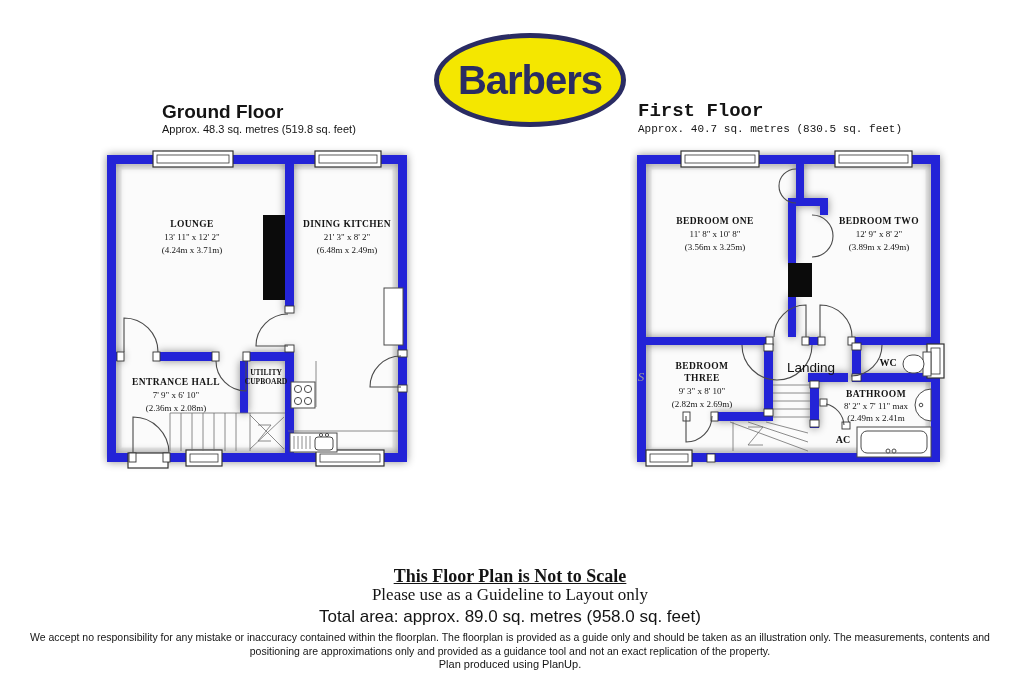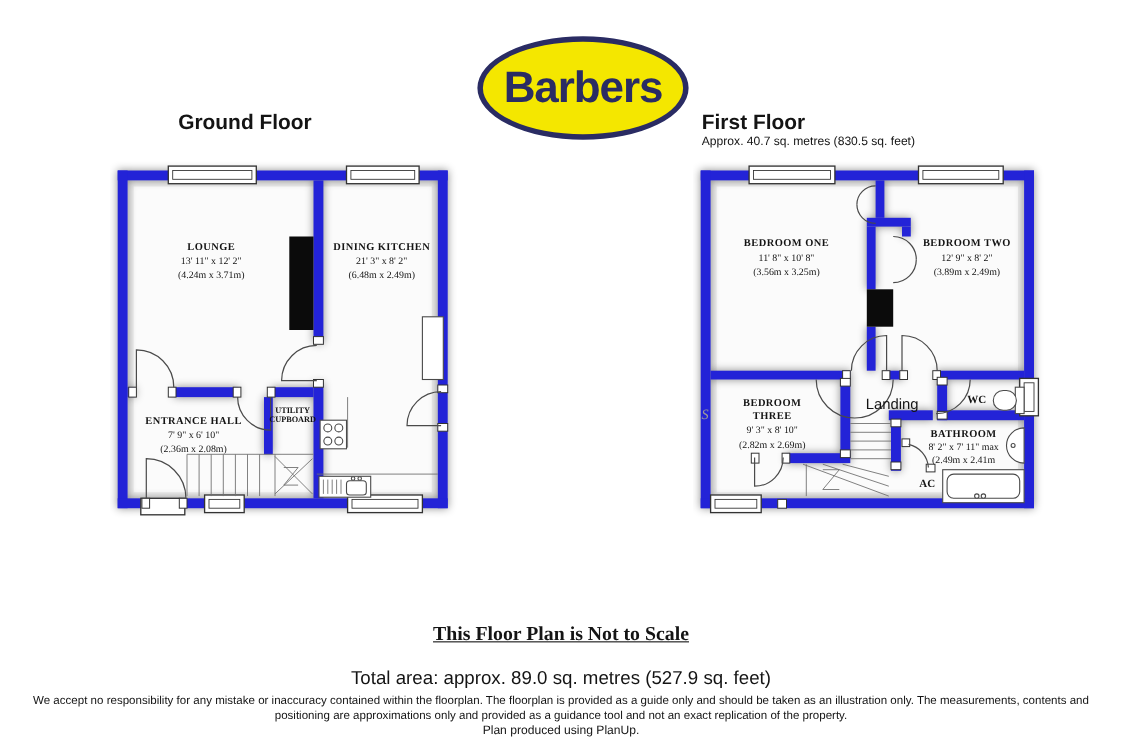--- a/index.html
+++ b/index.html
@@ -44,23 +44,24 @@
 <body>
 
 <div id="stage">
 
   <div class="logo">
     <span>Barbers</span>
   </div>
 
   <div class="floor-head" style="left:162px;top:101px;">
     <div class="t">Ground Floor</div>
+    <div class="s">Approx.  48.3 sq. metres (519.8 sq. feet)</div>
   </div>
 
-  <div class="floor-head" style="left:638px;top:101px;">
+  <div class="floor-head" style="left:638px;top:101px;font-family:Liberation Mono, monospace;">
     <div class="t">First Floor</div>
     <div class="s">Approx.  40.7 sq. metres (830.5 sq. feet)</div>
   </div>
 
   <svg class="plan" style="left:100px;top:145px;" viewBox="0 0 330 340">
 
     <rect class="room" x="16" y="19" width="282" height="289"></rect>
     <rect class="glow" x="19" y="22" width="276" height="283"></rect>
 
     <g style="filter: drop-shadow(0 0 4px rgba(0,0,0,0.45));">
@@ -277,17 +278,18 @@
       <text class="room-name-md" x="258" y="221">WC</text>
       <text class="room-name" x="246" y="252">BATHROOM</text>
       <text class="room-dim" x="246" y="264">8' 2" x 7' 11" max</text>
       <text class="room-dim" x="246" y="276">(2.49m x 2.41m</text>
       <text class="room-name-md" x="213" y="298">AC</text>
       <text class="wm" x="11" y="236">S</text>
     </g>
   </svg>
 
   <div class="foot f1">This Floor Plan is Not to Scale</div>
-  <div class="foot f3">Total area: approx.  89.0 sq. metres (527.9 sq. feet)</div>
+  <div class="foot f2">Please use as a Guideline to Layout only</div>
+  <div class="foot f3">Total area: approx.  89.0 sq. metres (958.0 sq. feet)</div>
   <div class="foot f4">We accept no responsibility for any mistake or inaccuracy contained within the floorplan. The floorplan is provided as a guide only and should be taken as an illustration only. The measurements, contents and positioning are approximations only and provided as a guidance tool and not an exact replication of the property.</div>
   <div class="foot f5">Plan produced using PlanUp.</div>
 
 </div>
 
 </body></html>

